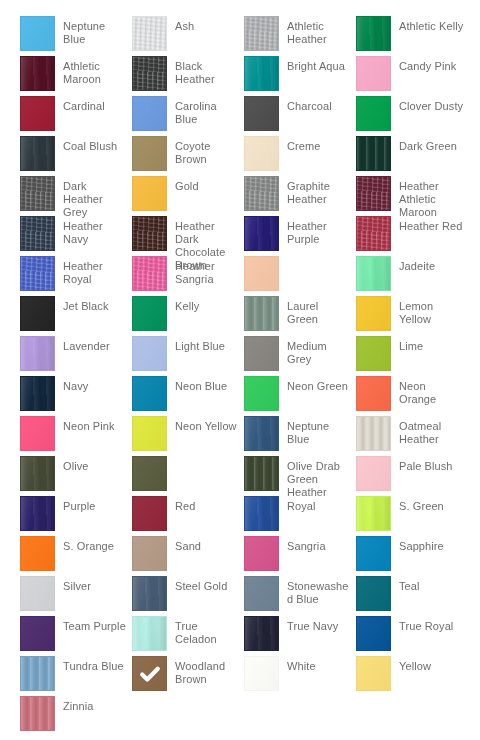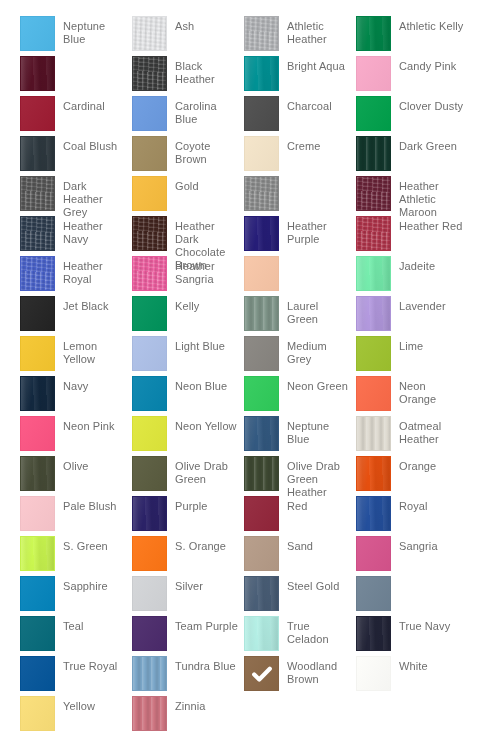--- a/index.html
+++ b/index.html
@@ -112,20 +112,21 @@
     <div class="swatch-item">
       <div class="swatch-chip" style="background-color: rgb(0, 135, 74);">
         <div class="tex tex-fabric"></div>
       </div>
       <span class="swatch-label">Athletic Kelly</span>
     </div>
     <div class="swatch-item">
       <div class="swatch-chip" style="background-color: rgb(86, 17, 37);">
         <div class="tex tex-fabric"></div>
       </div>
+      <span class="swatch-label">Athletic Maroon</span>
     </div>
     <div class="swatch-item">
       <div class="swatch-chip" style="background-color: rgb(59, 60, 60);">
         <div class="tex tex-heather"></div>
       </div>
       <span class="swatch-label">Black Heather</span>
     </div>
     <div class="swatch-item">
       <div class="swatch-chip" style="background-color: rgb(0, 147, 150);">
         <div class="tex tex-fabric"></div>
@@ -195,20 +196,21 @@
     <div class="swatch-item">
       <div class="swatch-chip" style="background-color: rgb(247, 188, 61);">
         <div class="tex tex-flat"></div>
       </div>
       <span class="swatch-label">Gold</span>
     </div>
     <div class="swatch-item">
       <div class="swatch-chip" style="background-color: rgb(139, 140, 140);">
         <div class="tex tex-heather"></div>
       </div>
+      <span class="swatch-label">Graphite Heather</span>
     </div>
     <div class="swatch-item">
       <div class="swatch-chip" style="background-color: rgb(106, 35, 56);">
         <div class="tex tex-heather"></div>
       </div>
       <span class="swatch-label">Heather Athletic Maroon</span>
     </div>
     <div class="swatch-item">
       <div class="swatch-chip" style="background-color: rgb(46, 61, 79);">
         <div class="tex tex-heather"></div>
@@ -268,30 +270,30 @@
       </div>
       <span class="swatch-label">Kelly</span>
     </div>
     <div class="swatch-item">
       <div class="swatch-chip" style="background-color: rgb(126, 148, 136);">
         <div class="tex tex-rib"></div>
       </div>
       <span class="swatch-label">Laurel Green</span>
     </div>
     <div class="swatch-item">
+      <div class="swatch-chip" style="background-color: rgb(245, 198, 46);">
+        <div class="tex tex-flat"></div>
+      </div>
+      <span class="swatch-label">Lemon Yellow</span>
+    </div>
+    <div class="swatch-item">
       <div class="swatch-chip" style="background-color: rgb(180, 154, 224);">
         <div class="tex tex-fabric"></div>
       </div>
       <span class="swatch-label">Lavender</span>
-    </div>
-    <div class="swatch-item">
-      <div class="swatch-chip" style="background-color: rgb(245, 198, 46);">
-        <div class="tex tex-flat"></div>
-      </div>
-      <span class="swatch-label">Lemon Yellow</span>
     </div>
     <div class="swatch-item">
       <div class="swatch-chip" style="background-color: rgb(173, 192, 232);">
         <div class="tex tex-flat"></div>
       </div>
       <span class="swatch-label">Light Blue</span>
     </div>
     <div class="swatch-item">
       <div class="swatch-chip" style="background-color: rgb(135, 132, 127);">
         <div class="tex tex-flat"></div>
@@ -355,35 +357,28 @@
     <div class="swatch-item">
       <div class="swatch-chip" style="background-color: rgb(71, 76, 55);">
         <div class="tex tex-fabric"></div>
       </div>
       <span class="swatch-label">Olive</span>
     </div>
     <div class="swatch-item">
       <div class="swatch-chip" style="background-color: rgb(89, 91, 62);">
         <div class="tex tex-flat"></div>
       </div>
-      <span class="swatch-label">Olive Drab Green</span>
     </div>
     <div class="swatch-item">
       <div class="swatch-chip" style="background-color: rgb(63, 74, 51);">
         <div class="tex tex-rib"></div>
       </div>
       <span class="swatch-label">Olive Drab Green Heather</span>
     </div>
     <div class="swatch-item">
-      <div class="swatch-chip" style="background-color: rgb(232, 80, 15);">
-        <div class="tex tex-fabric"></div>
-      </div>
-      <span class="swatch-label">Orange</span>
-    </div>
-    <div class="swatch-item">
       <div class="swatch-chip" style="background-color: rgb(250, 198, 204);">
         <div class="tex tex-flat"></div>
       </div>
       <span class="swatch-label">Pale Blush</span>
     </div>
     <div class="swatch-item">
       <div class="swatch-chip" style="background-color: rgb(43, 34, 104);">
         <div class="tex tex-fabric"></div>
       </div>
       <span class="swatch-label">Purple</span>
@@ -439,20 +434,21 @@
     <div class="swatch-item">
       <div class="swatch-chip" style="background-color: rgb(74, 95, 120);">
         <div class="tex tex-fabric"></div>
       </div>
       <span class="swatch-label">Steel Gold</span>
     </div>
     <div class="swatch-item">
       <div class="swatch-chip" style="background-color: rgb(110, 130, 148);">
         <div class="tex tex-flat"></div>
       </div>
+      <span class="swatch-label">Stonewashed Blue</span>
     </div>
     <div class="swatch-item">
       <div class="swatch-chip" style="background-color: rgb(6, 106, 122);">
         <div class="tex tex-flat"></div>
       </div>
       <span class="swatch-label">Teal</span>
     </div>
     <div class="swatch-item">
       <div class="swatch-chip" style="background-color: rgb(75, 42, 107);">
         <div class="tex tex-flat"></div>

